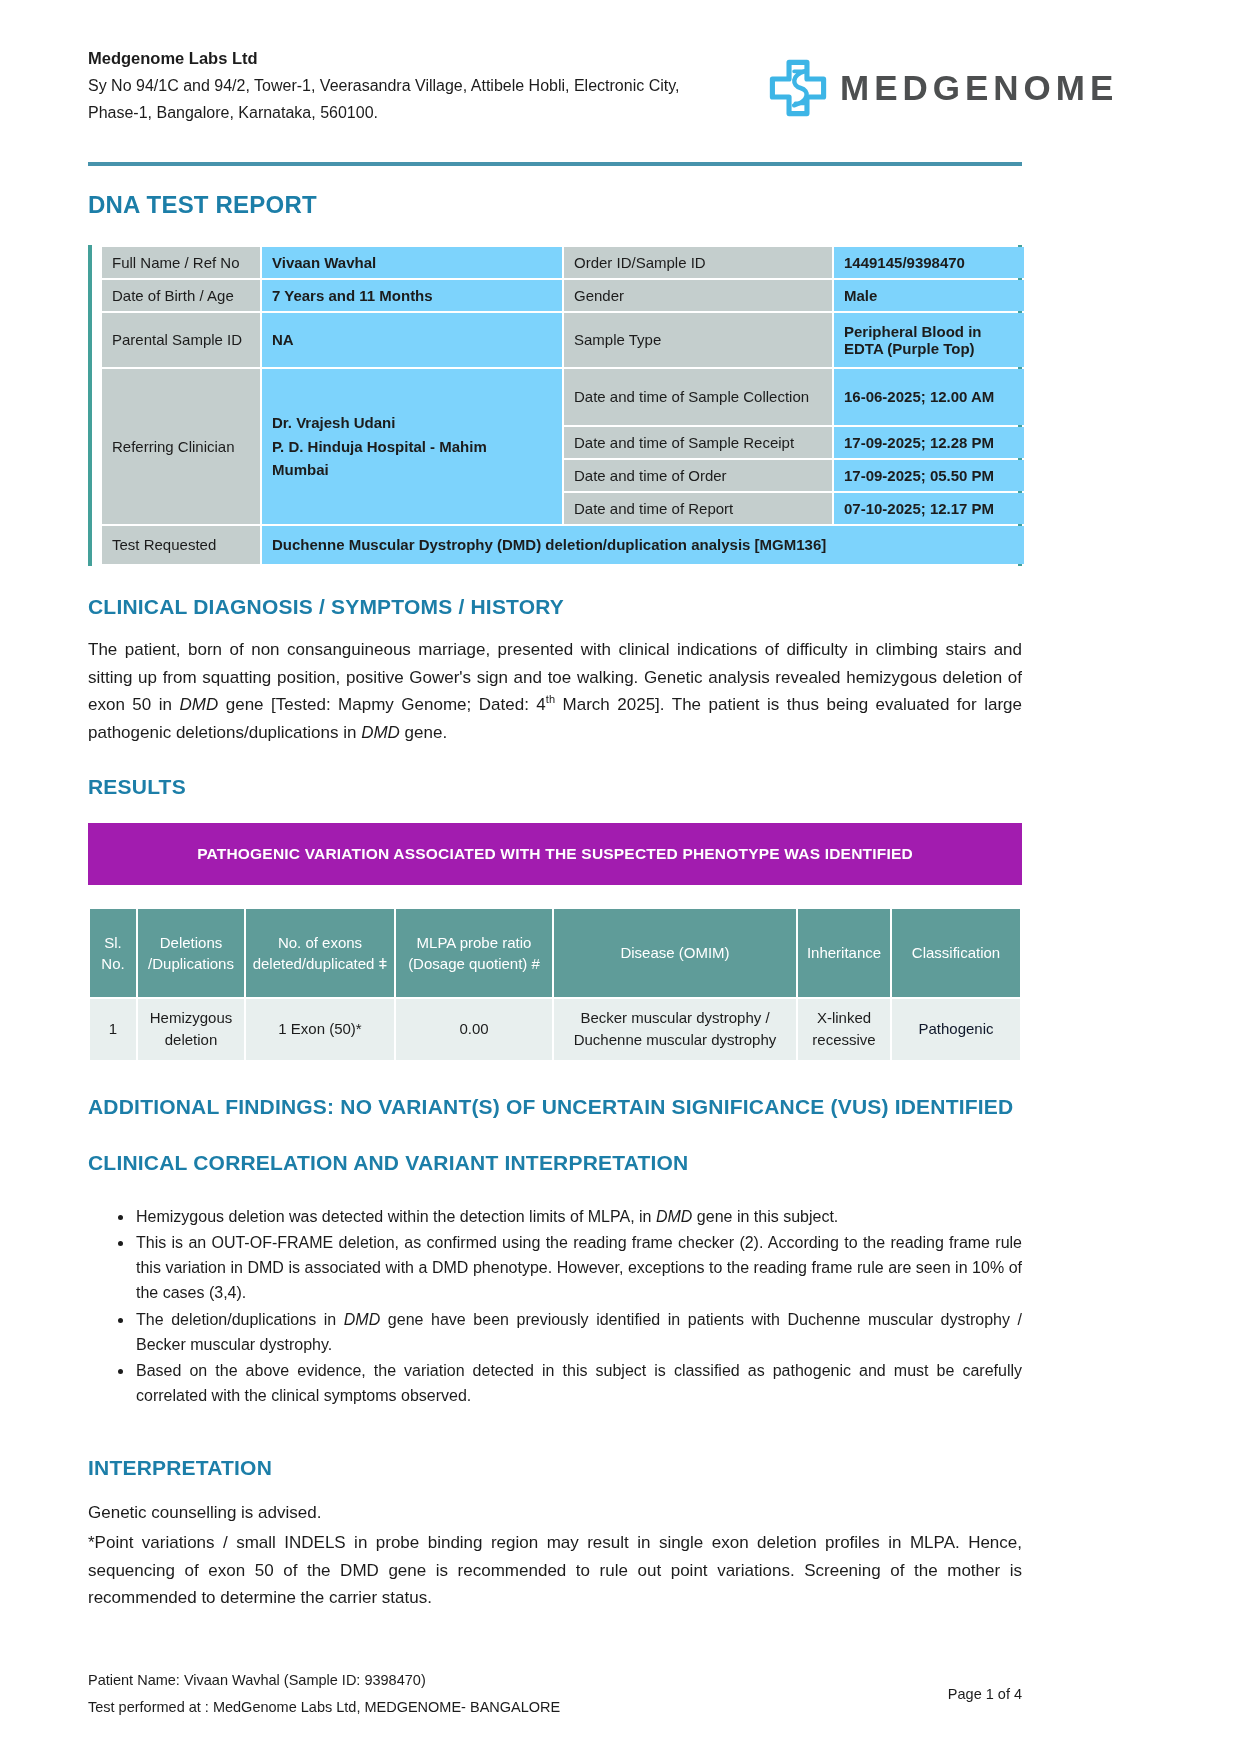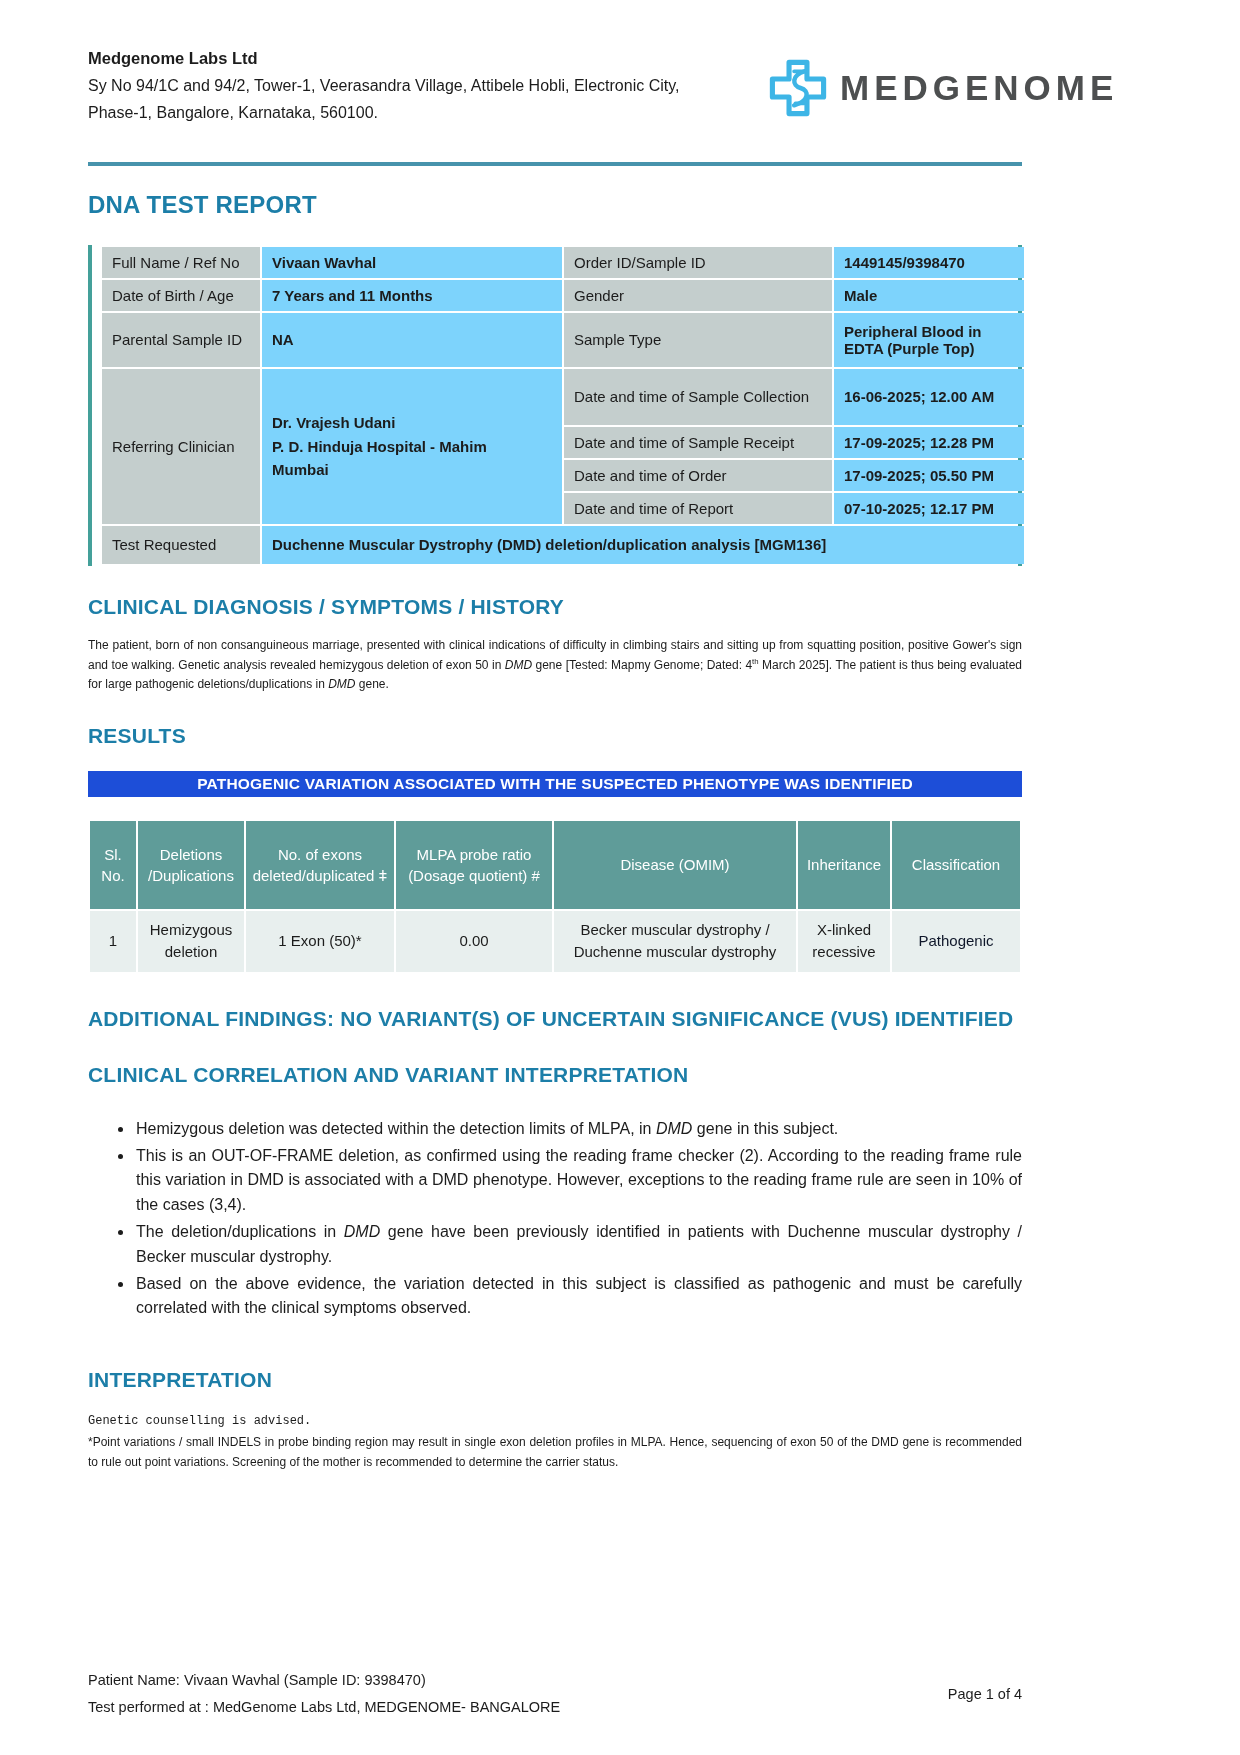--- a/index.html
+++ b/index.html
@@ -42,51 +42,51 @@
   td.lbl { background: #c4cecd; }
   td.val { background: #7dd3fc; font-weight: bold; }
   td.top { vertical-align: top; padding-top: 7px; }
   .clin-line { line-height: 1.55; }
   tr.r-single { height: 31px; }
   tr.r-double { height: 54px; }
   tr.r-coll { height: 56px; }
   tr.r-test { height: 38px; }
 
   
-  .body-par { font-size: 12px; line-height: 1.62; text-align: justify; }
+  .body-par { font-size: 17px; line-height: 1.62; text-align: justify; }
   .clinical-par { margin-top: 14px; }
   sup { font-size: 0.65em; vertical-align: super; }
 
   
   .results-heading { margin-top: 26px; }
   .banner {
-    margin-top: 20px; background: #1d4ed8; color: #ffffff;
+    margin-top: 20px; background: #a21caf; color: #ffffff;
     font-weight: bold; font-size: 15.5px; text-align: center;
-    padding: 4px 8px; letter-spacing: 0.2px;
+    padding: 22px 8px; letter-spacing: 0.2px;
   }
   table.rtable { width: 100%; border-collapse: separate; border-spacing: 2px; table-layout: fixed; margin-top: 22px; }
   table.rtable th {
     background: #5f9c99; color: #ffffff; font-weight: normal; font-size: 15px;
     padding: 8px 6px; vertical-align: middle; text-align: center; line-height: 1.4; height: 88px;
   }
   table.rtable td {
     background: #e8efee; font-size: 15px; text-align: center; vertical-align: middle;
     padding: 8px 6px; line-height: 1.5; height: 56px;
   }
   td.pathogenic { color: #0f172a; }
 
   
   .addl-heading { margin-top: 30px; }
   .corr-heading { margin-top: 26px; }
   ul.bullets { margin: 26px 0 0 46px; }
   ul.bullets li { font-size: 16px; line-height: 1.55; text-align: justify; padding-left: 2px; margin-bottom: 2px; }
 
   
   .reco-heading { margin-top: 44px; }
-  .reco-par1 { margin-top: 16px; font-family: Liberation Mono, monospace; }
+  .reco-par1 { margin-top: 16px; }
   .reco-par2 { margin-top: 2px; }
 
   
   .footer {
     position: absolute; left: 88px; right: 218px; bottom: 34px;
     display: flex; justify-content: space-between; align-items: center;
   }
   .footer-left { font-size: 14.5px; line-height: 1.85; }
   .footer-page { font-size: 14.5px; }
 </style>

